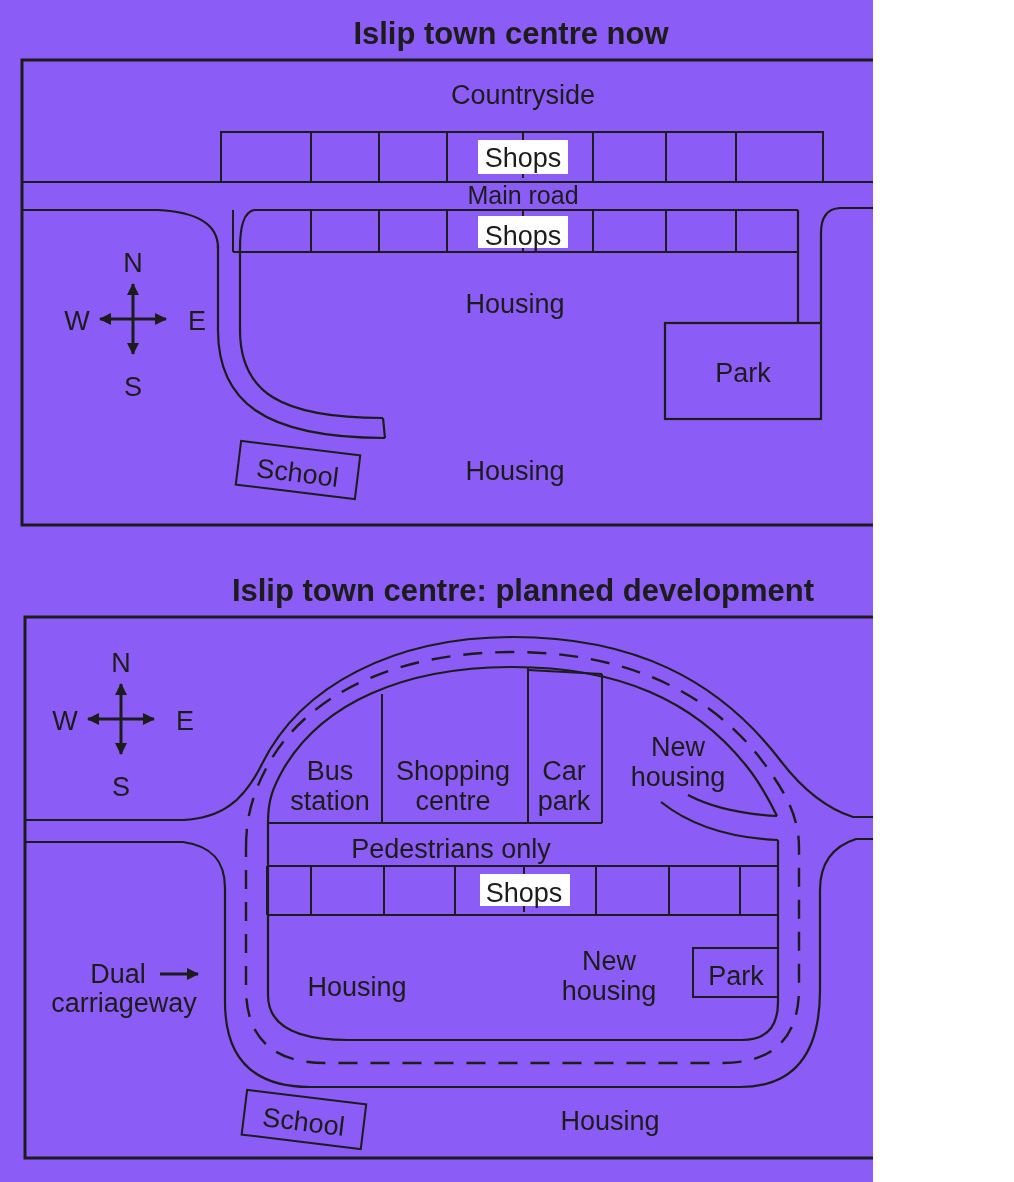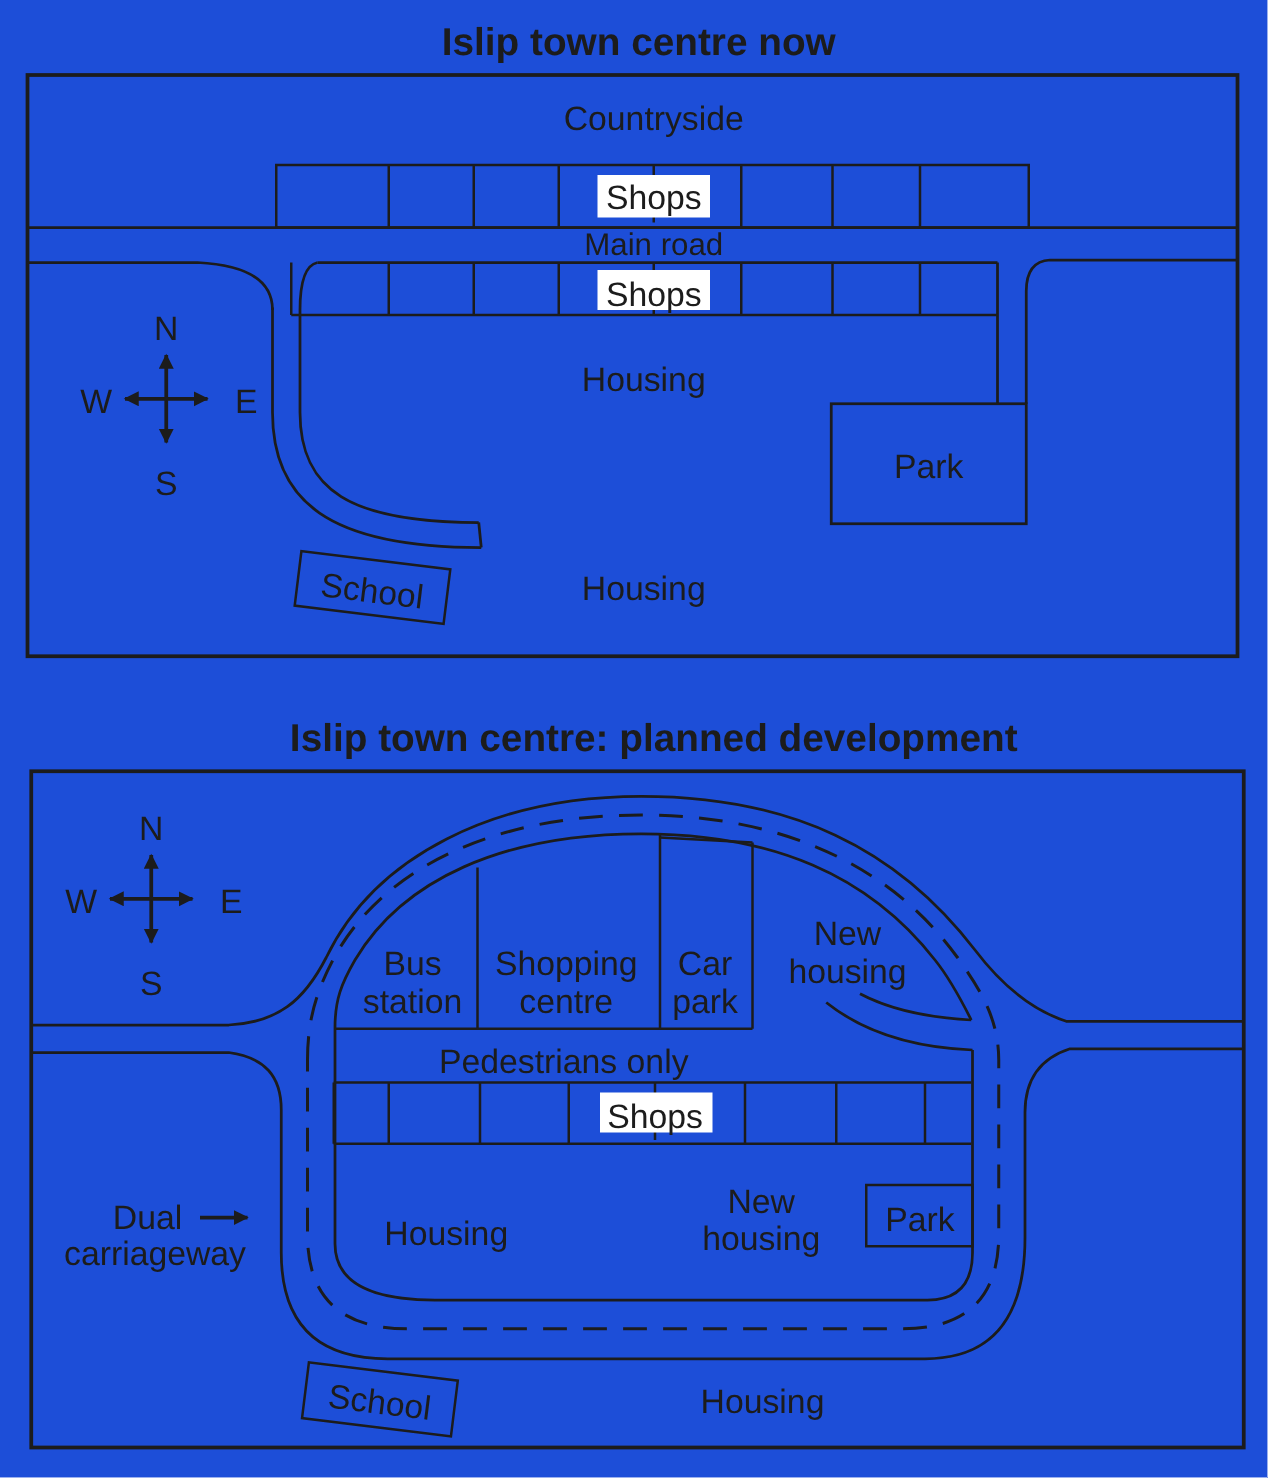--- a/index.html
+++ b/index.html
@@ -1,16 +1,16 @@
 <!DOCTYPE html>
 <html><head>
 <meta charset="utf-8">
 <style>
   html,body{margin:0;padding:0;background:#fff;}
-  #stage{position:relative;width:1014px;height:1182px;background:#1d4ed8;overflow:hidden;}
+  #stage{position:relative;width:873px;height:1182px;background:#8b5cf6;overflow:hidden;}
   svg{display:block;}
   text{font-family:"Liberation Sans", sans-serif;fill:#1c1c1c;}
   .title{font-size:31px;font-weight:bold;}
   .lbl{font-size:27px;}
   .lbl-sm{font-size:25px;}
   .mid{text-anchor:middle;}
   .ink{stroke:#1c1c1c;fill:none;}
   .w3{stroke-width:3;}
   .w2{stroke-width:2.2;}
   .thin{stroke-width:2;}

